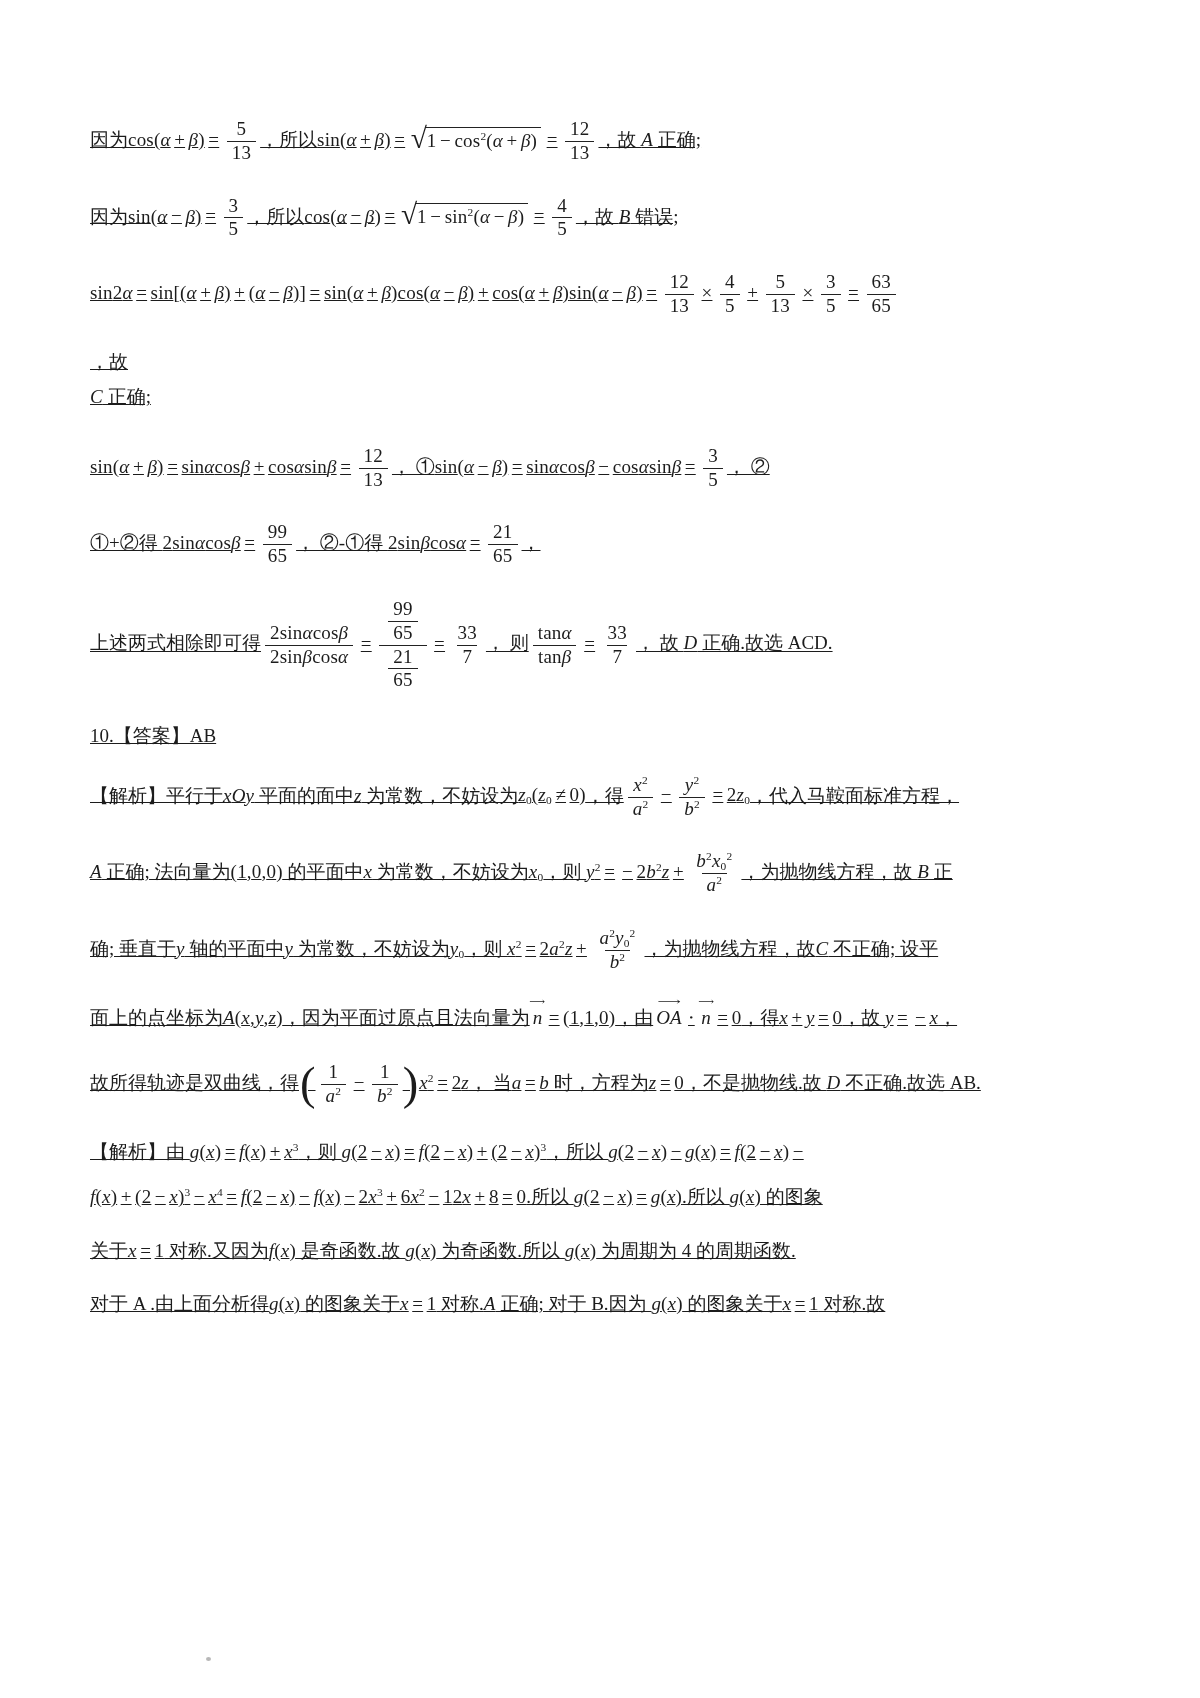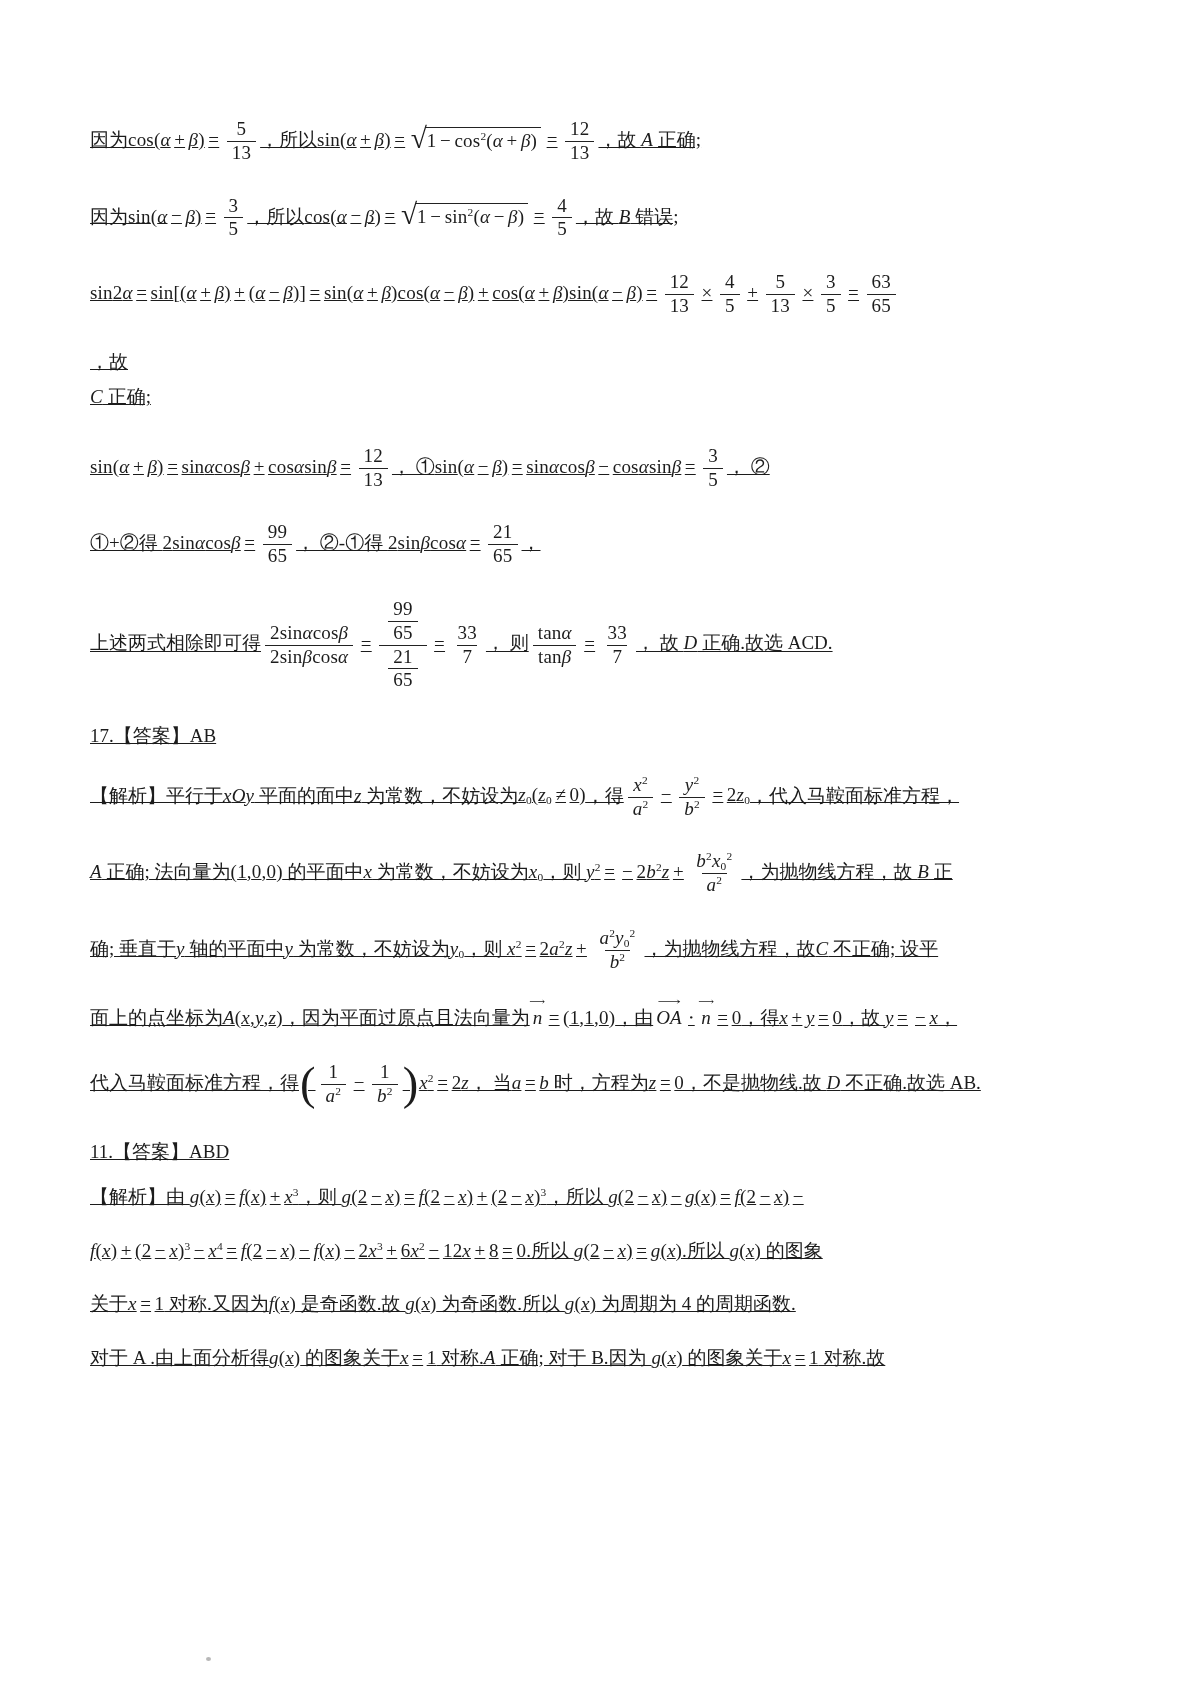--- a/index.html
+++ b/index.html
@@ -117,44 +117,43 @@
         </span><span class="math"><span class="rm op">=</span></span><span class="frac">
           <span class="num"><span class="math"><span class="rm">3</span><span class="rm">3</span></span></span>
           <span class="den"><span class="math"><span class="rm">7</span></span></span>
         </span><span class="cn">， 则</span><span class="frac">
           <span class="num"><span class="math"><span class="rm">tan</span><span class="it">α</span></span></span>
           <span class="den"><span class="math"><span class="rm">tan</span><span class="it">β</span></span></span>
         </span><span class="math"><span class="rm op">=</span></span><span class="frac">
           <span class="num"><span class="math"><span class="rm">3</span><span class="rm">3</span></span></span>
           <span class="den"><span class="math"><span class="rm">7</span></span></span>
         </span><span class="cn">， 故 </span><span class="math"><span class="it">D</span></span><span class="cn"> 正确.故选 ACD.</span></div>
-      <div class="line"><span class="cn">17.【答案】AB</span></div>
+      <div class="line"><span class="cn">10.【答案】AB</span></div>
       <div class="line"><span class="cn">【解析】平行于</span><span class="math"><span class="it">x</span><span class="it">O</span><span class="it">y</span></span><span class="cn"> 平面的面中</span><span class="math"><span class="it">z</span></span><span class="cn"> 为常数，不妨设为</span><span class="math"><span class="it">z</span><span class="sub">0</span><span class="rm">(</span><span class="it">z</span><span class="sub">0</span><span class="rm op">≠</span><span class="rm">0</span><span class="rm">)</span></span><span class="cn">，得</span><span class="frac">
           <span class="num"><span class="math"><span class="it">x</span><span class="sup">2</span></span></span>
           <span class="den"><span class="math"><span class="it">a</span><span class="sup">2</span></span></span>
         </span><span class="math"><span class="rm op">−</span></span><span class="frac">
           <span class="num"><span class="math"><span class="it">y</span><span class="sup">2</span></span></span>
           <span class="den"><span class="math"><span class="it">b</span><span class="sup">2</span></span></span>
         </span><span class="math"><span class="rm op">=</span><span class="rm">2</span><span class="it">z</span><span class="sub">0</span></span><span class="cn">，代入马鞍面标准方程，</span></div>
       <div class="line"><span class="math"><span class="it">A</span></span><span class="cn"> 正确; 法向量为</span><span class="math"><span class="rm">(</span><span class="rm">1</span><span class="rm">,</span><span class="rm">0</span><span class="rm">,</span><span class="rm">0</span><span class="rm">)</span></span><span class="cn"> 的平面中</span><span class="math"><span class="it">x</span></span><span class="cn"> 为常数，不妨设为</span><span class="math"><span class="it">x</span><span class="sub">0</span></span><span class="cn">，则 </span><span class="math"><span class="it">y</span><span class="sup">2</span><span class="rm op">=</span><span class="rm op">−</span><span class="rm">2</span><span class="it">b</span><span class="sup">2</span><span class="it">z</span><span class="rm op">+</span></span><span class="frac">
           <span class="num"><span class="math"><span class="it">b</span><span class="sup">2</span><span class="it">x</span><span class="sub">0</span><span class="sup">2</span></span></span>
           <span class="den"><span class="math"><span class="it">a</span><span class="sup">2</span></span></span>
         </span><span class="cn">，为抛物线方程，故 </span><span class="math"><span class="it">B</span></span><span class="cn"> 正</span></div>
       <div class="line"><span class="cn">确; 垂直于</span><span class="math"><span class="it">y</span></span><span class="cn"> 轴的平面中</span><span class="math"><span class="it">y</span></span><span class="cn"> 为常数，不妨设为</span><span class="math"><span class="it">y</span><span class="sub">0</span></span><span class="cn">，则 </span><span class="math"><span class="it">x</span><span class="sup">2</span><span class="rm op">=</span><span class="rm">2</span><span class="it">a</span><span class="sup">2</span><span class="it">z</span><span class="rm op">+</span></span><span class="frac">
           <span class="num"><span class="math"><span class="it">a</span><span class="sup">2</span><span class="it">y</span><span class="sub">0</span><span class="sup">2</span></span></span>
           <span class="den"><span class="math"><span class="it">b</span><span class="sup">2</span></span></span>
         </span><span class="cn">，为抛物线方程，故</span><span class="math"><span class="it">C</span></span><span class="cn"> 不正确; 设平</span></div>
       <div class="line"><span class="cn">面上的点坐标为</span><span class="math"><span class="it">A</span><span class="rm">(</span><span class="it">x</span><span class="rm">,</span><span class="it">y</span><span class="rm">,</span><span class="it">z</span><span class="rm">)</span></span><span class="cn">，因为平面过原点且法向量为</span><span class="vec"><span class="vecarrow" style="transform: translateX(-50%) scaleX(1.05);">⟶</span><span><span class="it">n</span></span></span><span class="math"><span class="rm op">=</span><span class="rm">(</span><span class="rm">1</span><span class="rm">,</span><span class="rm">1</span><span class="rm">,</span><span class="rm">0</span><span class="rm">)</span></span><span class="cn">，由</span><span class="vec"><span class="vecarrow" style="transform: translateX(-50%) scaleX(1.55);">⟶</span><span><span class="it">O</span><span class="it">A</span></span></span><span class="math"><span class="rm op">⋅</span></span><span class="vec"><span class="vecarrow" style="transform: translateX(-50%) scaleX(1.05);">⟶</span><span><span class="it">n</span></span></span><span class="math"><span class="rm op">=</span><span class="rm">0</span></span><span class="cn">，得</span><span class="math"><span class="it">x</span><span class="rm op">+</span><span class="it">y</span><span class="rm op">=</span><span class="rm">0</span></span><span class="cn">，故 </span><span class="math"><span class="it">y</span><span class="rm op">=</span><span class="rm op">−</span><span class="it">x</span></span><span class="cn">，</span></div>
-      <div class="line"><span class="cn">代入马鞍面标准方程，得</span><span class="bp">(</span><span class="frac">
+      <div class="line"><span class="cn">故所得轨迹是双曲线，得</span><span class="bp">(</span><span class="frac">
           <span class="num"><span class="math"><span class="rm">1</span></span></span>
           <span class="den"><span class="math"><span class="it">a</span><span class="sup">2</span></span></span>
         </span><span class="math"><span class="rm op">−</span></span><span class="frac">
           <span class="num"><span class="math"><span class="rm">1</span></span></span>
           <span class="den"><span class="math"><span class="it">b</span><span class="sup">2</span></span></span>
         </span><span class="bp">)</span><span class="math"><span class="it">x</span><span class="sup">2</span><span class="rm op">=</span><span class="rm">2</span><span class="it">z</span></span><span class="cn">， 当</span><span class="math"><span class="it">a</span><span class="rm op">=</span><span class="it">b</span></span><span class="cn"> 时，方程为</span><span class="math"><span class="it">z</span><span class="rm op">=</span><span class="rm">0</span></span><span class="cn">，不是抛物线.故 </span><span class="math"><span class="it">D</span></span><span class="cn"> 不正确.故选 AB.</span></div>
-      <div class="line"><span class="cn">11.【答案】ABD</span></div>
       <div class="line"><span class="cn">【解析】由 </span><span class="math"><span class="it">g</span><span class="rm">(</span><span class="it">x</span><span class="rm">)</span><span class="rm op">=</span><span class="it">f</span><span class="rm">(</span><span class="it">x</span><span class="rm">)</span><span class="rm op">+</span><span class="it">x</span><span class="sup">3</span></span><span class="cn">，则 </span><span class="math"><span class="it">g</span><span class="rm">(</span><span class="rm">2</span><span class="rm op">−</span><span class="it">x</span><span class="rm">)</span><span class="rm op">=</span><span class="it">f</span><span class="rm">(</span><span class="rm">2</span><span class="rm op">−</span><span class="it">x</span><span class="rm">)</span><span class="rm op">+</span><span class="rm">(</span><span class="rm">2</span><span class="rm op">−</span><span class="it">x</span><span class="rm">)</span><span class="sup">3</span></span><span class="cn">，所以 </span><span class="math"><span class="it">g</span><span class="rm">(</span><span class="rm">2</span><span class="rm op">−</span><span class="it">x</span><span class="rm">)</span><span class="rm op">−</span><span class="it">g</span><span class="rm">(</span><span class="it">x</span><span class="rm">)</span><span class="rm op">=</span><span class="it">f</span><span class="rm">(</span><span class="rm">2</span><span class="rm op">−</span><span class="it">x</span><span class="rm">)</span><span class="rm op">−</span></span></div>
       <div class="line"><span class="math"><span class="it">f</span><span class="rm">(</span><span class="it">x</span><span class="rm">)</span><span class="rm op">+</span><span class="rm">(</span><span class="rm">2</span><span class="rm op">−</span><span class="it">x</span><span class="rm">)</span><span class="sup">3</span><span class="rm op">−</span><span class="it">x</span><span class="sup">4</span><span class="rm op">=</span><span class="it">f</span><span class="rm">(</span><span class="rm">2</span><span class="rm op">−</span><span class="it">x</span><span class="rm">)</span><span class="rm op">−</span><span class="it">f</span><span class="rm">(</span><span class="it">x</span><span class="rm">)</span><span class="rm op">−</span><span class="rm">2</span><span class="it">x</span><span class="sup">3</span><span class="rm op">+</span><span class="rm">6</span><span class="it">x</span><span class="sup">2</span><span class="rm op">−</span><span class="rm">1</span><span class="rm">2</span><span class="it">x</span><span class="rm op">+</span><span class="rm">8</span><span class="rm op">=</span><span class="rm">0</span></span><span class="cn">.所以 </span><span class="math"><span class="it">g</span><span class="rm">(</span><span class="rm">2</span><span class="rm op">−</span><span class="it">x</span><span class="rm">)</span><span class="rm op">=</span><span class="it">g</span><span class="rm">(</span><span class="it">x</span><span class="rm">)</span></span><span class="cn">.所以 </span><span class="math"><span class="it">g</span><span class="rm">(</span><span class="it">x</span><span class="rm">)</span></span><span class="cn"> 的图象</span></div>
       <div class="line"><span class="cn">关于</span><span class="math"><span class="it">x</span><span class="rm op">=</span><span class="rm">1</span></span><span class="cn"> 对称.又因为</span><span class="math"><span class="it">f</span><span class="rm">(</span><span class="it">x</span><span class="rm">)</span></span><span class="cn"> 是奇函数.故 </span><span class="math"><span class="it">g</span><span class="rm">(</span><span class="it">x</span><span class="rm">)</span></span><span class="cn"> 为奇函数.所以 </span><span class="math"><span class="it">g</span><span class="rm">(</span><span class="it">x</span><span class="rm">)</span></span><span class="cn"> 为周期为 4 的周期函数.</span></div>
       <div class="line"><span class="cn">对于 A .由上面分析得</span><span class="math"><span class="it">g</span><span class="rm">(</span><span class="it">x</span><span class="rm">)</span></span><span class="cn"> 的图象关于</span><span class="math"><span class="it">x</span><span class="rm op">=</span><span class="rm">1</span></span><span class="cn"> 对称.</span><span class="math"><span class="it">A</span></span><span class="cn"> 正确; 对于 B.因为 </span><span class="math"><span class="it">g</span><span class="rm">(</span><span class="it">x</span><span class="rm">)</span></span><span class="cn"> 的图象关于</span><span class="math"><span class="it">x</span><span class="rm op">=</span><span class="rm">1</span></span><span class="cn"> 对称.故</span></div>
     </div>
   <div class="artifact-dot"></div>
 </div>
 
 </body></html>

